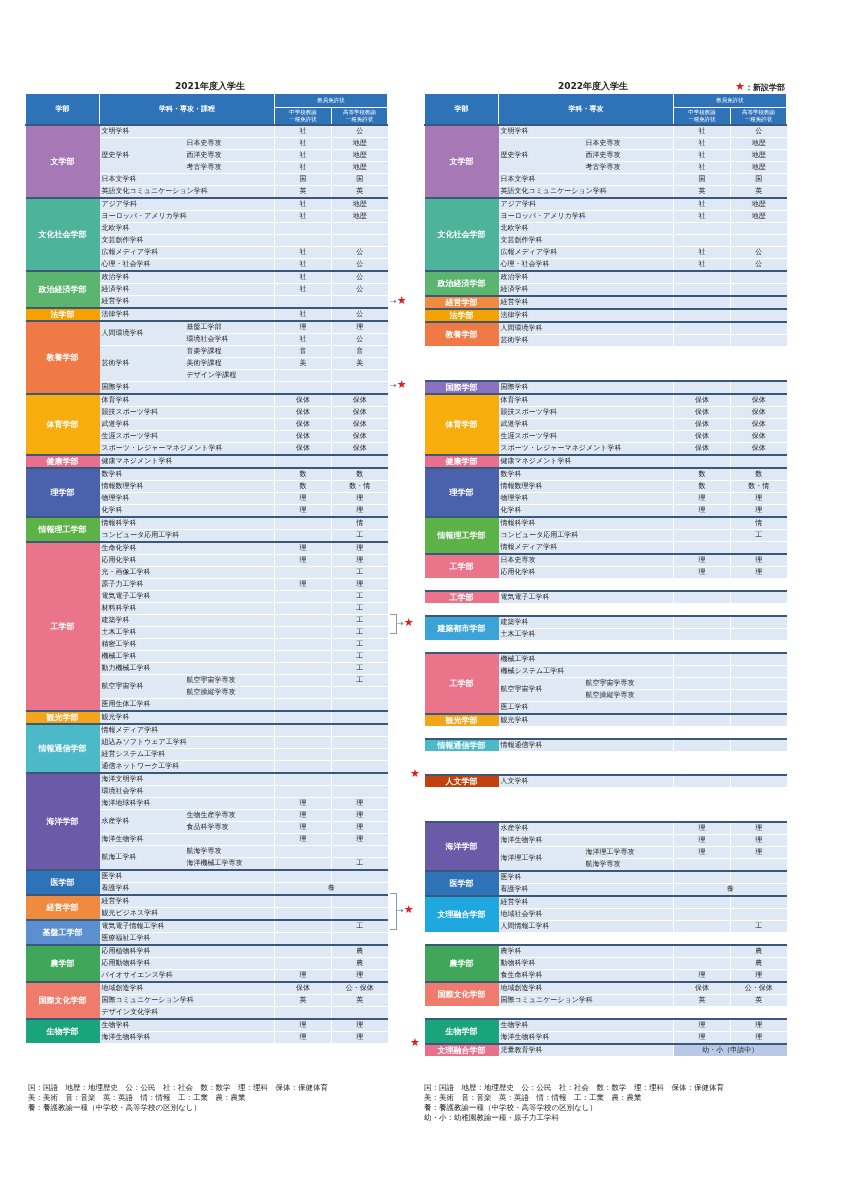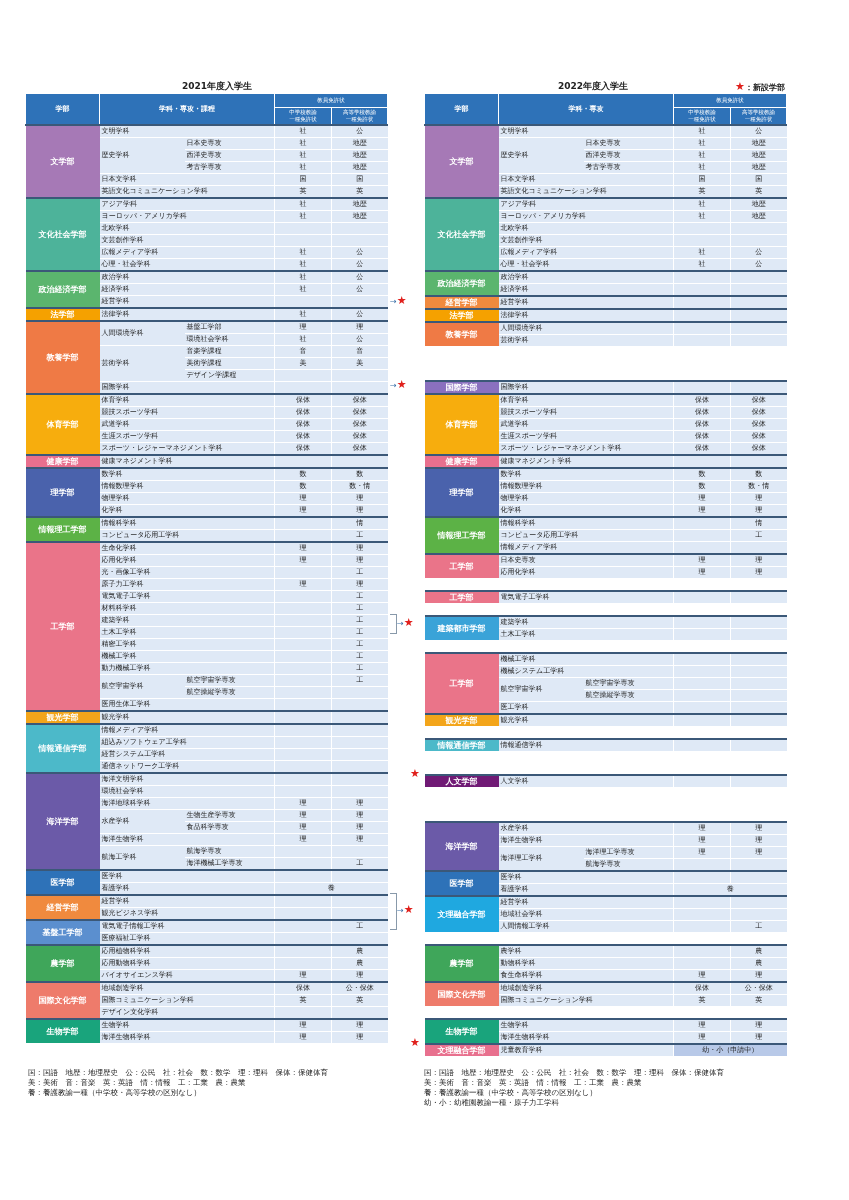--- a/index.html
+++ b/index.html
@@ -12,27 +12,27 @@
   table.t thead td{background:#2e72b8;color:#fff;text-align:center;font-weight:bold;border:1px solid #fff;}
   table.t thead td.small{font-size:5.5px;line-height:7px;font-weight:normal;}
   td.fac{color:#fff;font-weight:bold;text-align:center;font-size:8px;}
   td.cell{background:#dfe9f6;}
   td.lic{background:#dfe9f6;text-align:center;border-left:1px solid #fff;}
   tr.grp-top td{border-top:2px solid #3b5878;}
   .spacer td{background:transparent !important;height:11px;border:none !important;}
   .arrow{position:absolute;font-size:8px;color:#3a6fa8;}
   .star{color:#e0201c;font-size:11px;}
   .bracket{position:absolute;border:1px solid #8899aa;border-left:none;width:6px;}
-  .notes{position:absolute;font-size:7.5px;line-height:10px;}
+  .notes{position:absolute;font-size:7.5px;line-height:10px;margin-top:15px;}
   .lic-special{background:#b8c9e8 !important;}
 </style>
 </head>
 <body>
 
-<div class="title" style="left:32px;width:370px;">2021年度入学生</div>
+<div class="title" style="left:25px;width:370px;">2021年度入学生</div>
 <div class="title" style="left:408px;width:370px;">2022年度入学生</div>
 <div class="legend-new"><span class="star">★</span><span>：新設学部</span></div>
 
 <table class="t" id="tbl-left" style="left:25px;top:93px;width:362px;">
     <colgroup>
       <col style="width: 74px;">
       <col style="width: 85px;">
       <col style="width: 90px;">
       <col style="width: 57px;">
       <col style="width: 56px;">
@@ -734,21 +734,21 @@
         <td class="lic"></td>
         <td class="lic"></td>
       </tr>
       <tr class="spacer">
         <td colspan="5"></td>
       </tr>
       <tr class="spacer">
         <td colspan="5"></td>
       </tr>
       <tr class="grp-top">
-        <td class="fac" rowspan="1" style="background: #701a75;">人文学部</td>
+        <td class="fac" rowspan="1" style="background: #c2410c;">人文学部</td>
         <td class="cell" colspan="2">人文学科</td>
         <td class="lic"></td>
         <td class="lic"></td>
       </tr>
       <tr class="spacer">
         <td colspan="5"></td>
       </tr>
       <tr class="spacer">
         <td colspan="5"></td>
       </tr>

